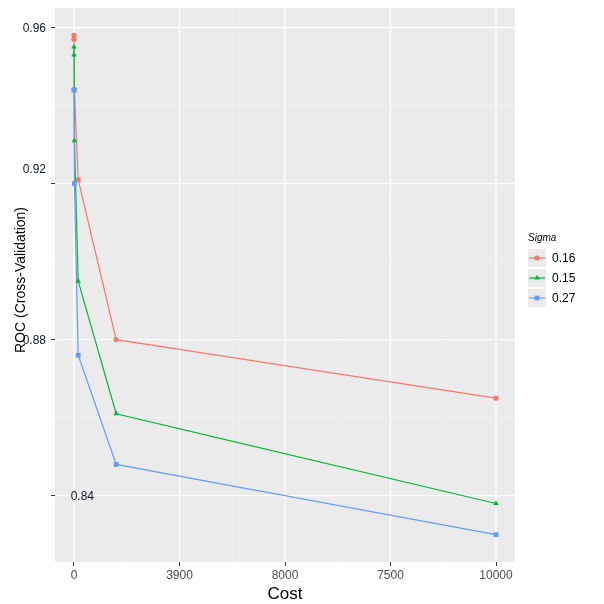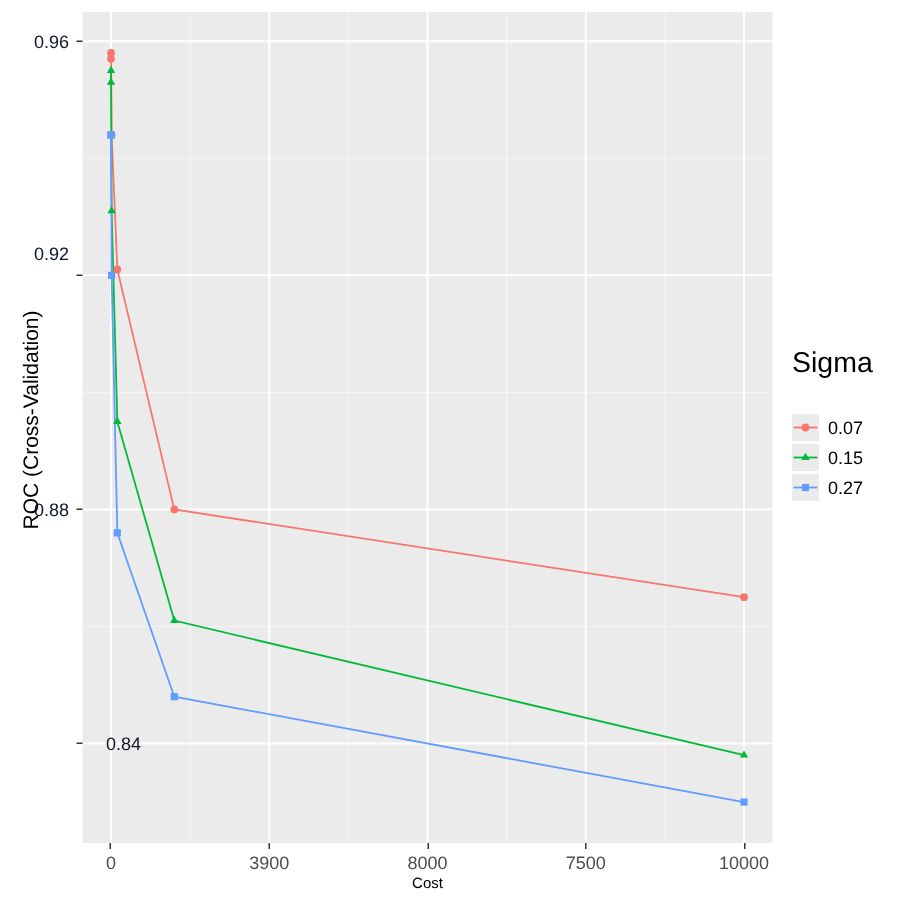--- a/index.html
+++ b/index.html
@@ -29,36 +29,37 @@
   }
   .axis-tick-label-x {
     position: absolute;
     text-align: center;
     font-size: 12px;
     color: #4d4d4d;
   }
   .axis-title-x {
     position: absolute;
     text-align: center;
-    font-size: 10px;
+    font-size: 17px;
   }
   .axis-title-y {
     position: absolute;
     text-align: center;
     font-size: 14px;
     transform-origin: left top;
     transform: rotate(-90deg);
   }
   .legend {
     position: absolute;
     font-size: 12px;
   }
   .legend-title {
-    font-size: 19px;
-    margin-bottom: 22px;
+    font-size: 10px;
+    margin-bottom: 6px;
+    font-style: italic;
   }
   .legend-item {
     display: flex;
     align-items: center;
     margin-bottom: 2px;
   }
   .legend-key {
     width: 18px;
     height: 18px;
     background: #ebebeb;
@@ -168,21 +169,21 @@
   <div class="legend" style="left:528px; top:232px;">
     <div class="legend-title">Sigma</div>
     <div id="legend-items">
         <div class="legend-item">
           <span class="legend-key">
             <svg width="18" height="18">
               <line x1="1" y1="9" x2="17" y2="9" stroke="#F8766D" stroke-width="1.2"></line>
               <circle cx="9" cy="9" r="2.6" fill="#F8766D"></circle>
             </svg>
           </span>
-          <span>0.07</span>
+          <span>0.16</span>
         </div>
         <div class="legend-item">
           <span class="legend-key">
             <svg width="18" height="18">
               <line x1="1" y1="9" x2="17" y2="9" stroke="#00BA38" stroke-width="1.2"></line>
               <polygon points="9,5.8 6.215999999999999,10.6 11.784,10.6" fill="#00BA38"></polygon>
             </svg>
           </span>
           <span>0.15</span>
         </div>

